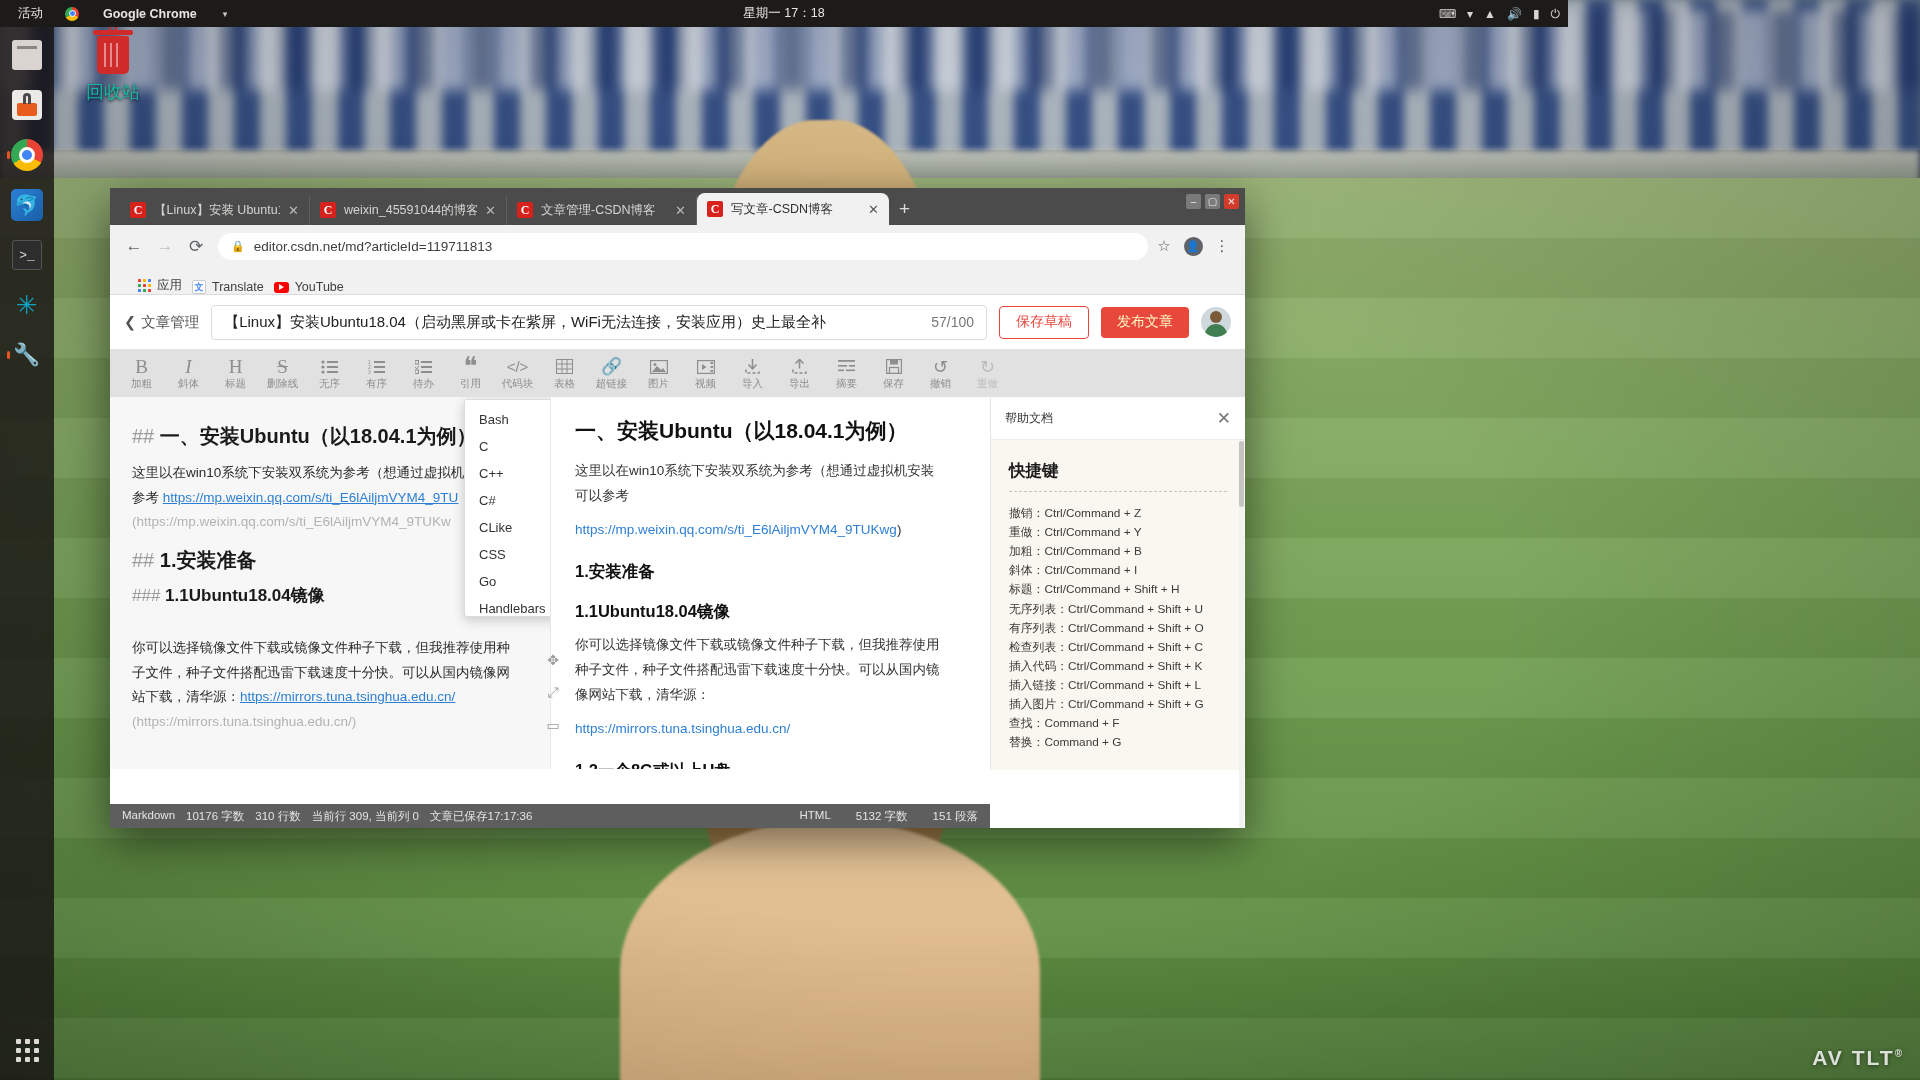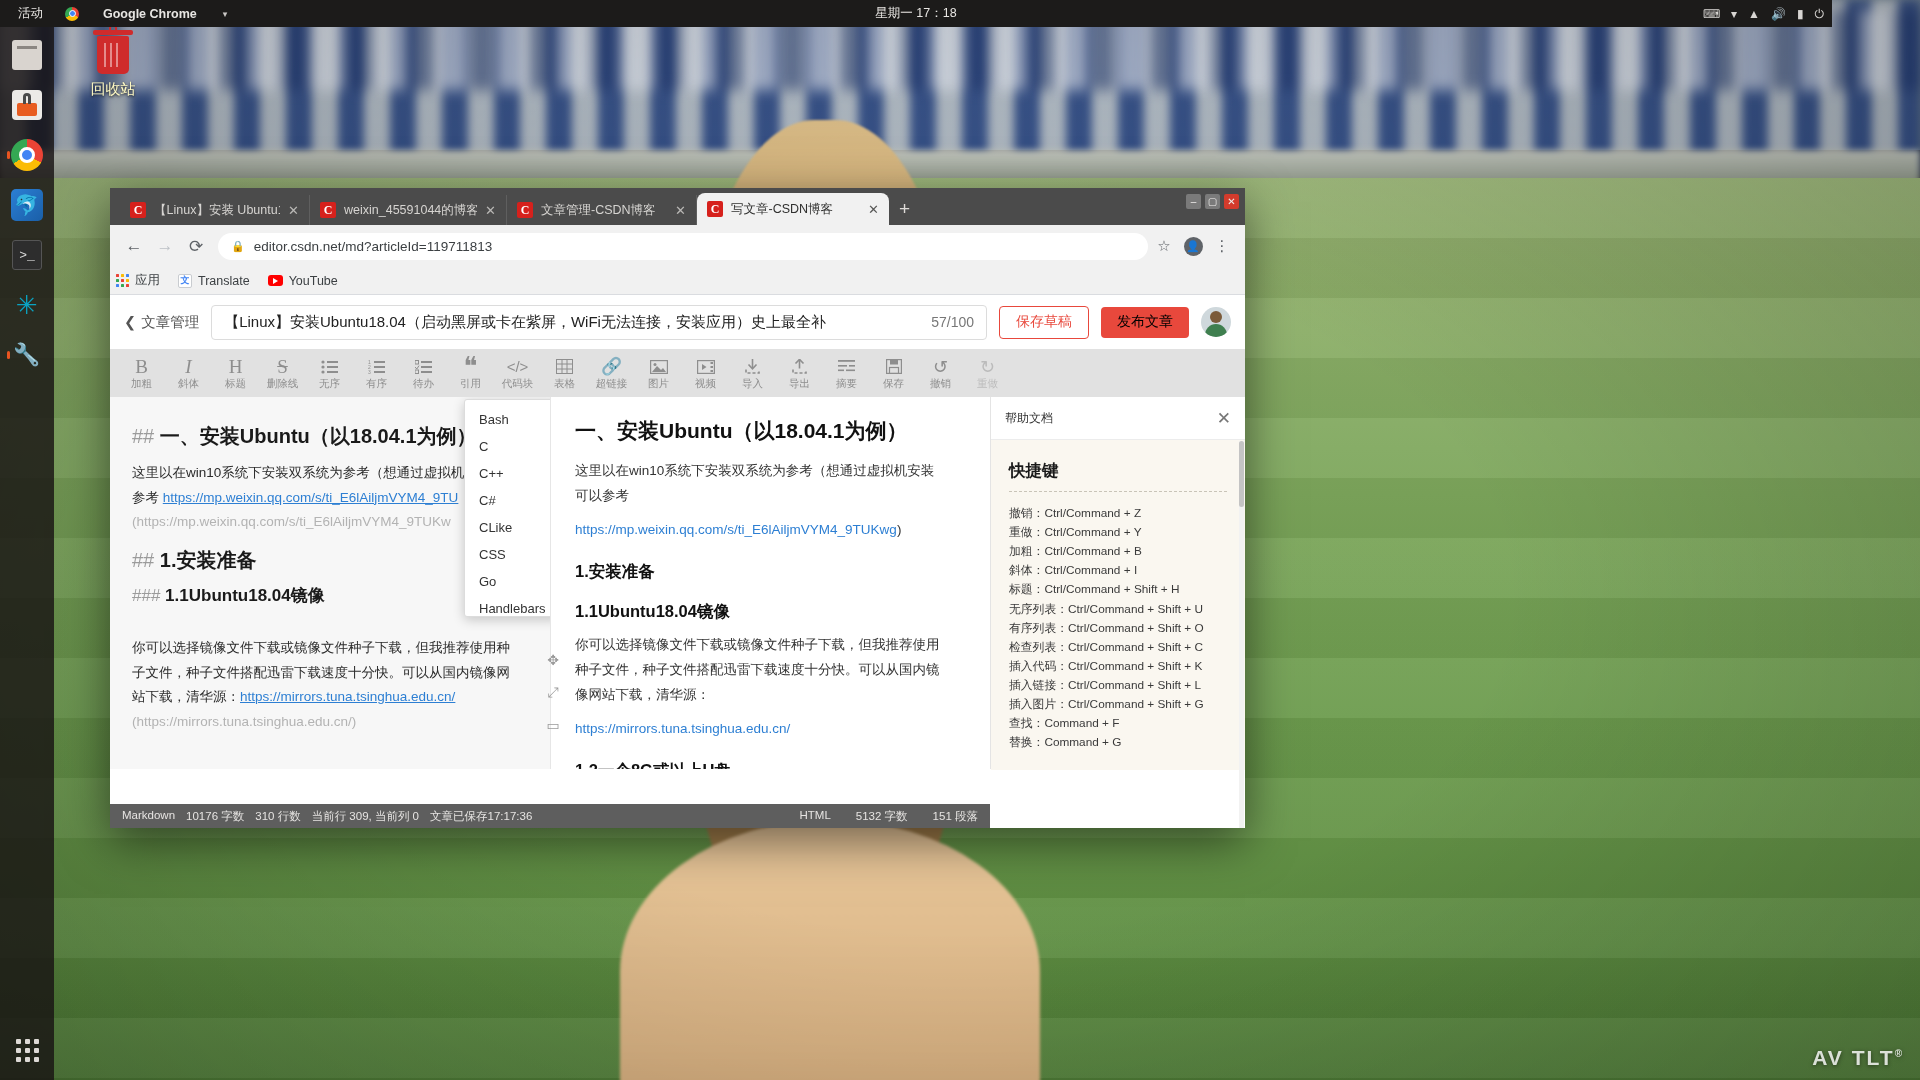--- a/index.html
+++ b/index.html
@@ -39,21 +39,21 @@
   .wp-hair{position:absolute;left:40px;top:0px;width:250px;height:420px;
     background:linear-gradient(180deg,#e3c48d 0%,#cda96e 35%,#b9915a 70%,#9c7747 100%);
     border-radius:46% 46% 40% 40%/55% 55% 45% 45%;filter:blur(1.2px);}
   .wp-hair2{position:absolute;left:10px;top:180px;width:310px;height:640px;
     background:linear-gradient(180deg,#d8b87f 0%,#c09a60 40%,#a37f4b 80%,#8a6a3e 100%);
     border-radius:48% 48% 35% 35%/30% 30% 70% 70%;filter:blur(1.5px);}
   .wp-shoulder{position:absolute;left:-40px;top:700px;width:420px;height:380px;
     background:linear-gradient(180deg,#e8c79a 0%,#d8b283 60%,#c39a6b 100%);
     border-radius:50% 50% 0 0 / 40% 40% 0 0;filter:blur(1.8px);}
   
-  #top-panel{position:absolute;left:0;top:0;width:1832px;height:27px;background:#1c1b1a;
+  #top-panel{position:absolute;left:0;top:0;width:1568px;height:27px;background:#1c1b1a;
     display:flex;align-items:center;color:#e8e6e3;font-size:12.5px;z-index:50;}
   .tp-activities{margin-left:10px;padding:0 8px;}
   .tp-app{display:flex;align-items:center;gap:24px;margin-left:14px;font-weight:bold;}
   .chrome-dot{width:14px;height:14px;border-radius:50%;
     background:conic-gradient(#ea4335 0 33%,#fbbc05 33% 66%,#34a853 66% 100%);
     position:relative;}
   .chrome-dot::after{content:"";position:absolute;left:3.5px;top:3.5px;width:7px;height:7px;
     border-radius:50%;background:#4285f4;border:1.4px solid #fff;box-sizing:border-box;}
   .tp-caret{font-size:9px;opacity:.85;margin-left:2px;}
   .tp-clock{position:absolute;left:50%;transform:translateX(-50%);font-size:12.5px;}
@@ -87,21 +87,21 @@
   .apps-grid{display:grid;grid-template-columns:repeat(3,5px);grid-template-rows:repeat(3,5px);gap:4px;}
   .apps-grid i{background:#ddd9d5;border-radius:1px;display:block;width:5px;height:5px;}
   
   #trash{position:absolute;left:82px;top:36px;width:62px;text-align:center;z-index:20;}
   .trash-can{width:32px;height:38px;margin:0 auto;background:#cf2b2b;border-radius:2px 2px 5px 5px;position:relative;}
   .trash-can::before{content:"";position:absolute;left:-4px;top:-6px;width:40px;height:5px;background:#cf2b2b;border-radius:2px;}
   .trash-can::after{content:"";position:absolute;left:12px;top:-11px;width:8px;height:5px;
     border:2px solid #cf2b2b;border-bottom:none;border-radius:3px 3px 0 0;box-sizing:border-box;}
   .trash-lines{position:absolute;left:7px;top:7px;width:18px;height:24px;
     background:repeating-linear-gradient(90deg,rgba(255,255,255,.45) 0 2px,transparent 2px 6px);}
-  #trash .lbl{color:#fef9c3;font-size:15px;margin-top:6px;text-shadow:0 1px 3px rgba(0,0,0,.9);}
+  #trash .lbl{color:#14b8a6;font-size:18px;margin-top:6px;text-shadow:0 1px 3px rgba(0,0,0,.9);}
   
   #chrome-win{position:absolute;left:110px;top:188px;width:1135px;height:639px;z-index:30;
     box-shadow:0 14px 44px rgba(0,0,0,.52);}
   .cw-tabbar{height:37px;background:#4b4b4b;display:flex;align-items:flex-end;padding-left:10px;position:relative;}
   .ctab{height:30px;display:flex;align-items:center;gap:8px;padding:0 10px;max-width:215px;
     box-sizing:border-box;position:relative;font-size:12.5px;color:#d6d4d1;}
   .ctab.inactive{border-right:1px solid #5f5f5f;}
   .ctab.active{background:#f1f1f1;color:#30302f;border-radius:8px 8px 0 0;height:32px;border-right:none;}
   .ctab .fav{width:16px;height:16px;background:#d6211c;color:#fff;font-weight:bold;font-size:12px;
     display:flex;align-items:center;justify-content:center;border-radius:2px;flex:none;
@@ -116,42 +116,42 @@
   .cw-urlbar{height:42px;background:#f1f1f1;display:flex;align-items:center;gap:3px;padding:0 10px;}
   .navbtn{width:28px;height:28px;border-radius:50%;display:flex;align-items:center;justify-content:center;
     color:#5f6368;font-size:17px;}
   .navbtn.dim{color:#bdc1c6;}
   .omnibox{flex:1;height:27px;background:#fff;border-radius:14px;display:flex;align-items:center;
     gap:9px;padding:0 13px;margin-left:5px;font-size:13.5px;color:#3c4043;}
   .lockico{font-size:11px;color:#5f6368;}
   .ombtn{width:26px;height:26px;display:flex;align-items:center;justify-content:center;color:#5f6368;font-size:15px;}
   .avatarc{width:19px;height:19px;border-radius:50%;background:#5f6368;color:#f1f1f1;font-size:11px;
     display:flex;align-items:center;justify-content:center;}
-  .cw-bookmarks{height:27px;background:#f1f1f1;display:flex;align-items:center;gap:18px;padding:0 6px;
+  .cw-bookmarks{height:27px;background:#f1f1f1;display:flex;align-items:flex-end;gap:10px;padding:0 28px;
     font-size:12.5px;color:#3c4043;border-bottom:1px solid #dadce0;}
   .bmk{display:flex;align-items:center;gap:6px;}
   .bm-apps{display:grid;grid-template-columns:repeat(3,3px);grid-template-rows:repeat(3,3px);gap:2px;}
   .bm-apps i{width:3px;height:3px;display:block;border-radius:.5px;}
   .bm-tr{width:14px;height:14px;background:#fff;border:1px solid #c9ccd0;border-radius:2px;
     color:#4285f4;font-size:9px;font-weight:bold;display:flex;align-items:center;justify-content:center;box-sizing:border-box;}
   .bm-yt{width:15px;height:11px;background:#ff0000;border-radius:3px;position:relative;}
   .bm-yt::after{content:"";position:absolute;left:5px;top:2.5px;border-left:5px solid #fff;
     border-top:3px solid transparent;border-bottom:3px solid transparent;}
   
   .cw-page{height:533px;background:#fff;position:relative;overflow:hidden;}
   
   .ed-head{height:54px;background:#fff;display:flex;align-items:center;padding:0 14px;gap:12px;}
   .back-link{display:flex;align-items:center;gap:5px;color:#555;font-size:14.5px;white-space:nowrap;}
   .title-wrap{flex:1;height:33px;border:1px solid #dcdcdc;border-radius:4px;display:flex;align-items:center;
     padding:0 12px;gap:8px;background:#fff;}
   .title-txt{font-size:15px;color:#222;white-space:nowrap;overflow:hidden;flex:1;}
   .title-count{font-size:14px;color:#777;flex:none;}
   .btn-draft{height:31px;padding:0 16px;border:1px solid #e8483c;border-radius:4px;color:#e8483c;
     background:#fff;font-size:14px;display:flex;align-items:center;white-space:nowrap;}
-  .btn-pub{height:31px;padding:0 16px;border-radius:4px;background:#e8483c;color:#000000;font-size:14px;
+  .btn-pub{height:31px;padding:0 16px;border-radius:4px;background:#e8483c;color:#fef9c3;font-size:14px;
     display:flex;align-items:center;white-space:nowrap;}
   .ed-avatar{width:30px;height:30px;border-radius:50%;background:#cfd8dc;position:relative;overflow:hidden;flex:none;}
   .ed-avatar::before{content:"";position:absolute;left:9px;top:4px;width:12px;height:12px;border-radius:50%;background:#7b5b3a;}
   .ed-avatar::after{content:"";position:absolute;left:4px;top:17px;width:22px;height:16px;border-radius:11px 11px 0 0;background:#3f7f4f;}
   
   .ed-toolbar{height:48px;background:#e1e1e1;display:flex;align-items:center;padding:0 8px;gap:0;position:relative;}
   .tb-item{width:47px;height:44px;display:flex;flex-direction:column;align-items:center;justify-content:center;
     gap:2px;color:#8e8e8e;flex:none;}
   .tb-ic{font-size:17px;line-height:18px;height:19px;display:flex;align-items:center;justify-content:center;}
   .tb-lb{font-size:10.5px;line-height:11px;color:#8e8e8e;}

